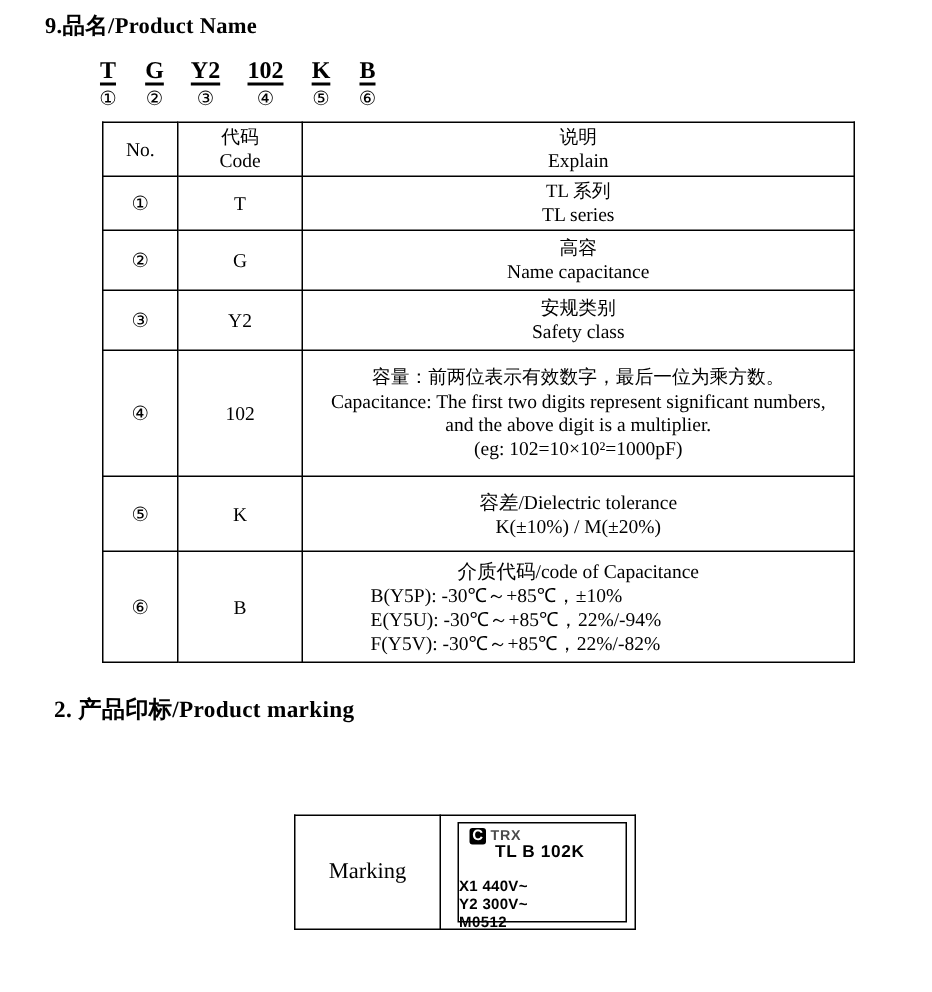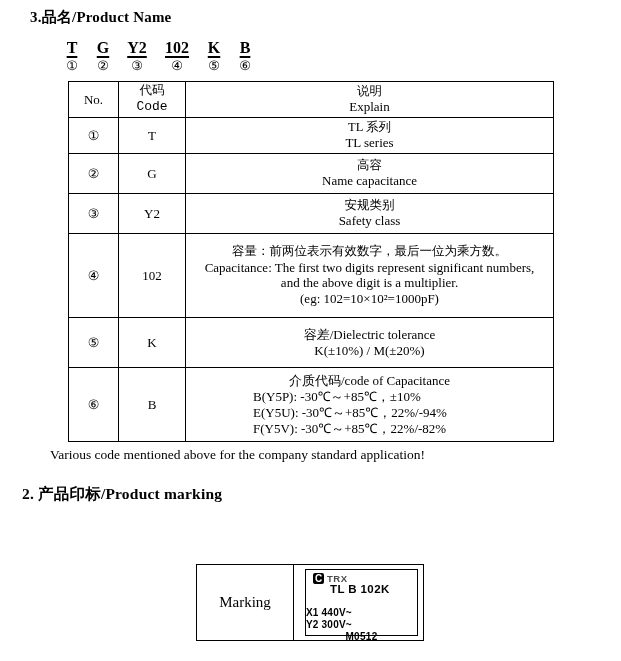--- a/index.html
+++ b/index.html
@@ -5,21 +5,21 @@
   * { box-sizing: border-box; margin: 0; padding: 0; }
   html, body { background: #fff; }
   body {
     width: 621px; height: 661px;
     font-family: "Liberation Serif", serif;
     color: #000;
     position: relative;
     overflow: hidden;
   }
   .h1 { margin: 8px 0 0 30px; font-size: 15px; font-weight: bold; letter-spacing: 0.2px; }
-  .h2 { margin: 21px 0 0 22px; font-size: 15.5px; font-weight: bold; letter-spacing: 0.2px; }
+  .h2 { margin: 21px 0 0 36px; font-size: 15.5px; font-weight: bold; letter-spacing: 0.2px; }
 
   .code-line { display: flex; margin: 12px 0 0 62px; gap: 11px; }
   .code-item { display: flex; flex-direction: column; align-items: center; }
   .code-item:nth-child(1), .code-item:nth-child(2),
   .code-item:nth-child(5), .code-item:nth-child(6) { min-width: 20px; }
   .code-item:nth-child(3) { min-width: 26px; }
   .code-item:nth-child(4) { min-width: 32px; }
   .code-letter {
     font-size: 16px; font-weight: bold;
     text-decoration: underline;
@@ -31,32 +31,32 @@
   table.codes {
     border-collapse: collapse; table-layout: fixed;
     margin: 7px 0 0 68px; width: 485px;
   }
   table.codes td {
     border: 1px solid #000;
     text-align: center; vertical-align: middle;
     font-size: 13px; line-height: 1.22; padding: 2px 1px;
   }
   table.codes .col-no { width: 50px; }
-  table.codes .col-code { width: 67px; font-family: Liberation Mono, monospace; }
+  table.codes .col-code { width: 83px; }
   table.codes .col-explain { width: 368px; }
   tr.h-head { height: 32px; }
   tr.r1 { height: 28px; }
   tr.r2 { height: 40px; }
   tr.r3 { height: 40px; }
   tr.r4 { height: 84px; }
   tr.r5 { height: 50px; }
   tr.r6 { height: 74px; }
   .ln { display: block; }
   .ln-cn { font-size: 12.5px; }
-  .ln-left { text-align: left; padding-left: 66px; }
+  .ln-left { text-align: left; padding-left: 44px; }
 
   .note { margin: 5px 0 0 38px; font-size: 13.5px; line-height: 1.2; }
   .note-en { margin-left: 12px; }
 
   table.marking-table { border-collapse: collapse; margin: 59px 0 0 196px; }
   table.marking-table td { border: 1.5px solid #000; }
   .marking-label-cell {
     width: 97px; height: 76px;
     text-align: center; vertical-align: middle; font-size: 15px;
   }
@@ -68,26 +68,26 @@
   }
   .stamp-logo-row { display: flex; align-items: center; gap: 3px; margin-left: 7px; }
   .logo-square {
     width: 11px; height: 11px; background: #000; color: #fff;
     font-size: 10px; line-height: 11px; text-align: center;
     border-radius: 2px; font-family: "Liberation Sans", sans-serif; font-weight: bold;
   }
   .logo-text { font-size: 9.5px; color: #4a4a4a; letter-spacing: 0.5px; }
   .stamp-l0 { margin: -1px 0 12px 24px; font-size: 11.5px; letter-spacing: 0.4px; }
   .stamp-l1, .stamp-l2 { font-size: 10px; letter-spacing: 0.2px; line-height: 1.15; }
-  .stamp-l3 { text-align: center; font-size: 10px; margin-top: 1px; letter-spacing: 0.3px; }
+  .stamp-l3 { text-align: left; font-size: 10px; margin-top: 1px; letter-spacing: 0.3px; }
 </style>
 </head>
 <body>
 
-<div class="h1">3.品名/Product Name</div>
+<div class="h1">9.品名/Product Name</div>
 
 <div class="code-line">
   <div class="code-item">
     <span class="code-letter">T</span>
     <span class="circled-number">①</span>
   </div>
   <div class="code-item">
     <span class="code-letter">G</span>
     <span class="circled-number">②</span>
   </div>
@@ -177,21 +177,20 @@
       <span class="ln">介质代码/code of Capacitance</span>
       <span class="ln ln-left">B(Y5P):  -30℃～+85℃，±10%</span>
       <span class="ln ln-left">E(Y5U):  -30℃～+85℃，22%/-94%</span>
       <span class="ln ln-left">F(Y5V):  -30℃～+85℃，22%/-82%</span>
     </td>
   </tr>
 </tbody>
   </table>
 
 <div class="note">
-  <div class="note-en">Various code mentioned above for the company standard application!</div>
 </div>
 
 <div class="h2">2. 产品印标/Product marking</div>
 
 <table class="marking-table">
   <tbody>
       <tr>
     <td class="marking-label-cell">Marking</td>
     <td class="marking-stamp-cell">
       <div class="stamp">

